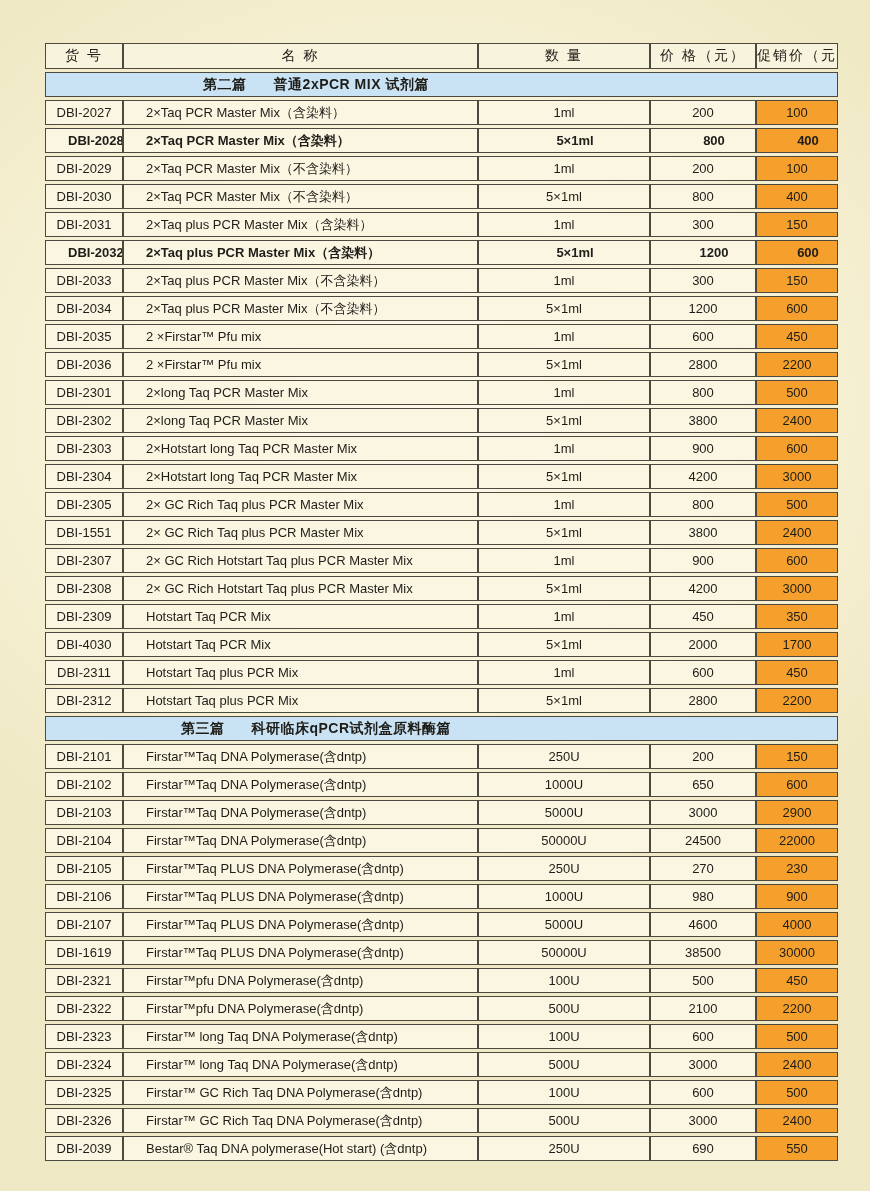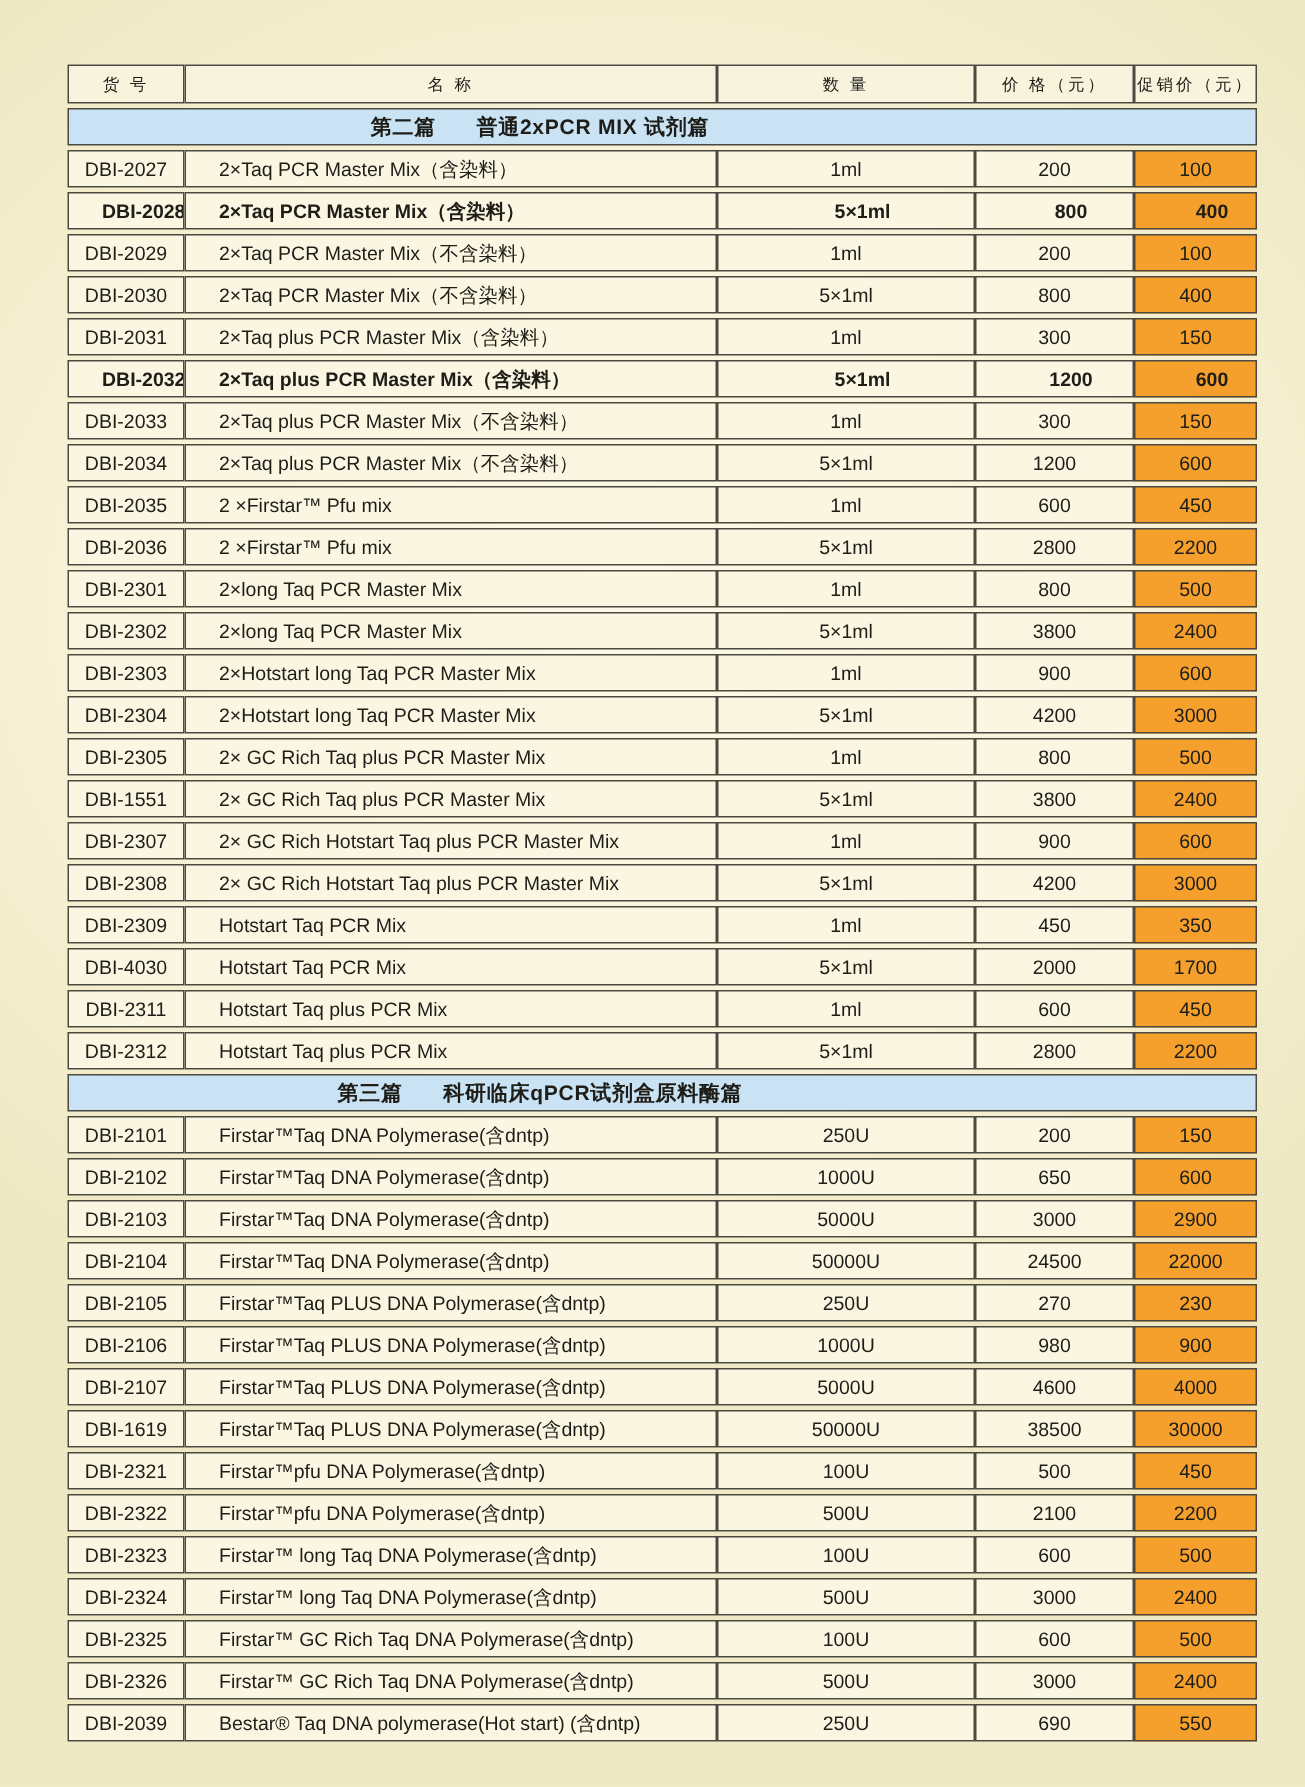--- a/index.html
+++ b/index.html
@@ -23,30 +23,29 @@
     border:1px solid #4c4a40;
     background:#faf6e2;
     color:#1e1d18;
     font-size:13px;
     height:23px;
     padding:0;
     text-align:center;
     white-space:nowrap;
     overflow:hidden;
   }
-  th{background:#f8f3dc;height:24px;font-weight:normal;letter-spacing:2px;font-size:11px;}
+  th{background:#f8f3dc;height:24px;font-weight:normal;letter-spacing:2px;font-size:14px;}
   td.name{text-align:left;padding-left:22px;}
   td.promo{background:#f5a02d;}
   tr.bold td{font-weight:bold;padding-left:22px;}
   tr.section td{
     background:#c9e3f5;
     font-weight:bold;
     font-size:14px;
     letter-spacing:0.5px;
-    padding-left:44px;
   }
   .section-inner{
     width:540px;
     display:flex;
     justify-content:center;
     align-items:center;
     gap:27px;
     margin:0;
   }
 </style>

